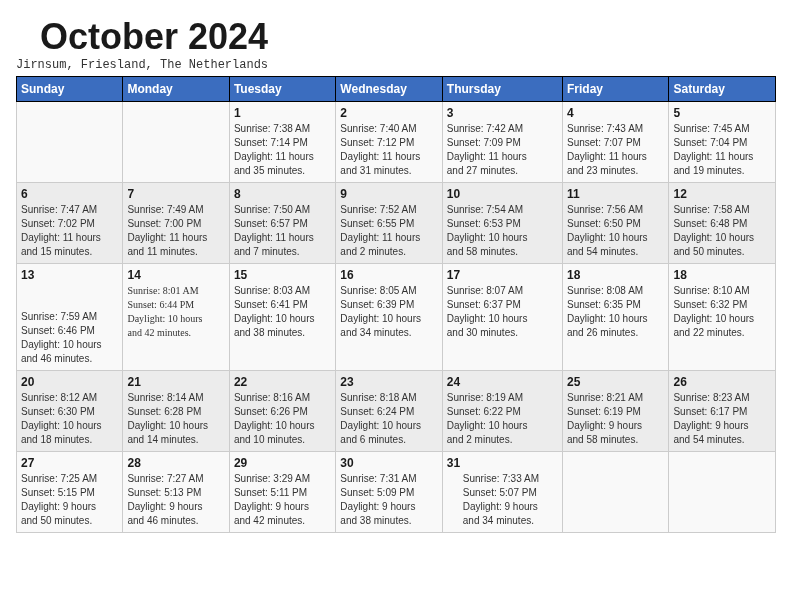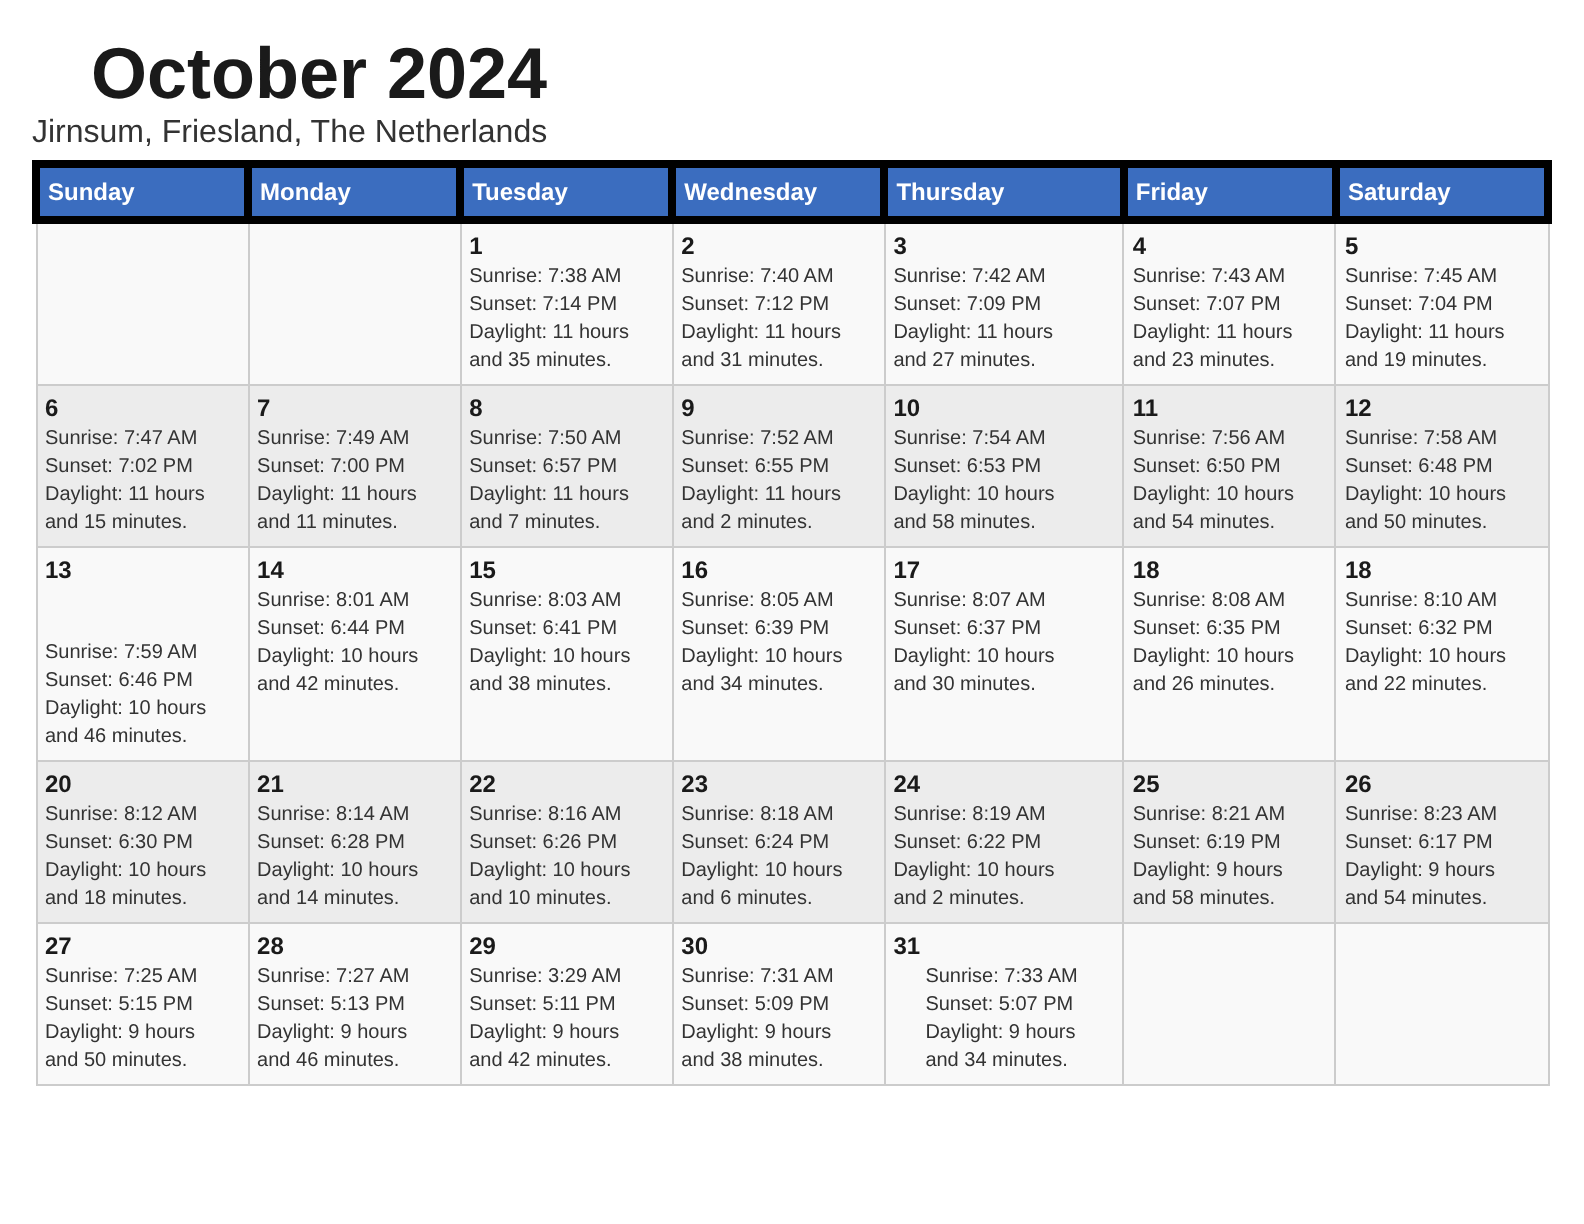--- a/index.html
+++ b/index.html
@@ -33,37 +33,38 @@
     }
     .title-block {
       text-align: right;
     }
     .title-block h1 {
       font-size: 36px;
       font-weight: bold;
       color: #1a1a1a;
     }
     .title-block h2 {
-      font-size: 16px;
+      font-size: 12px;
       font-weight: normal;
       color: #333;
+      font-family: Liberation Mono, monospace;
     }
     table {
       width: 100%;
       border-collapse: collapse;
       font-size: 11px;
     }
     thead tr th {
       background-color: #3b6dbf;
       color: #fff;
       padding: 5px 4px;
       text-align: left;
       font-size: 12px;
       font-weight: bold;
-      border: 4px solid #000000;
+      border: 1px solid #000000;
     }
     tbody tr td {
       border: 1px solid #ccc;
       padding: 4px 4px;
       vertical-align: top;
       color: #333;
       min-height: 70px;
       height: 80px;
     }
     tbody tr:nth-child(odd) td {
@@ -204,21 +205,21 @@
       <tr>
         <td>
           <span class="day-num">13</span>
           <div class="day-info" style="white-space: pre-line; margin-top: 28px;">Sunrise: 7:59 AM
 Sunset: 6:46 PM
 Daylight: 10 hours
 and 46 minutes.</div>
         </td>
         <td>
           <span class="day-num">14</span>
-          <div class="day-info" style="white-space: pre-line;">Sunrise: 8:01 AM
+          <div class="day-info" style="white-space: pre-line; font-family: Liberation Serif, serif;">Sunrise: 8:01 AM
 Sunset: 6:44 PM
 Daylight: 10 hours
 and 42 minutes.</div>
         </td>
         <td>
           <span class="day-num">15</span>
           <div class="day-info" style="white-space: pre-line;">Sunrise: 8:03 AM
 Sunset: 6:41 PM
 Daylight: 10 hours
 and 38 minutes.</div>

